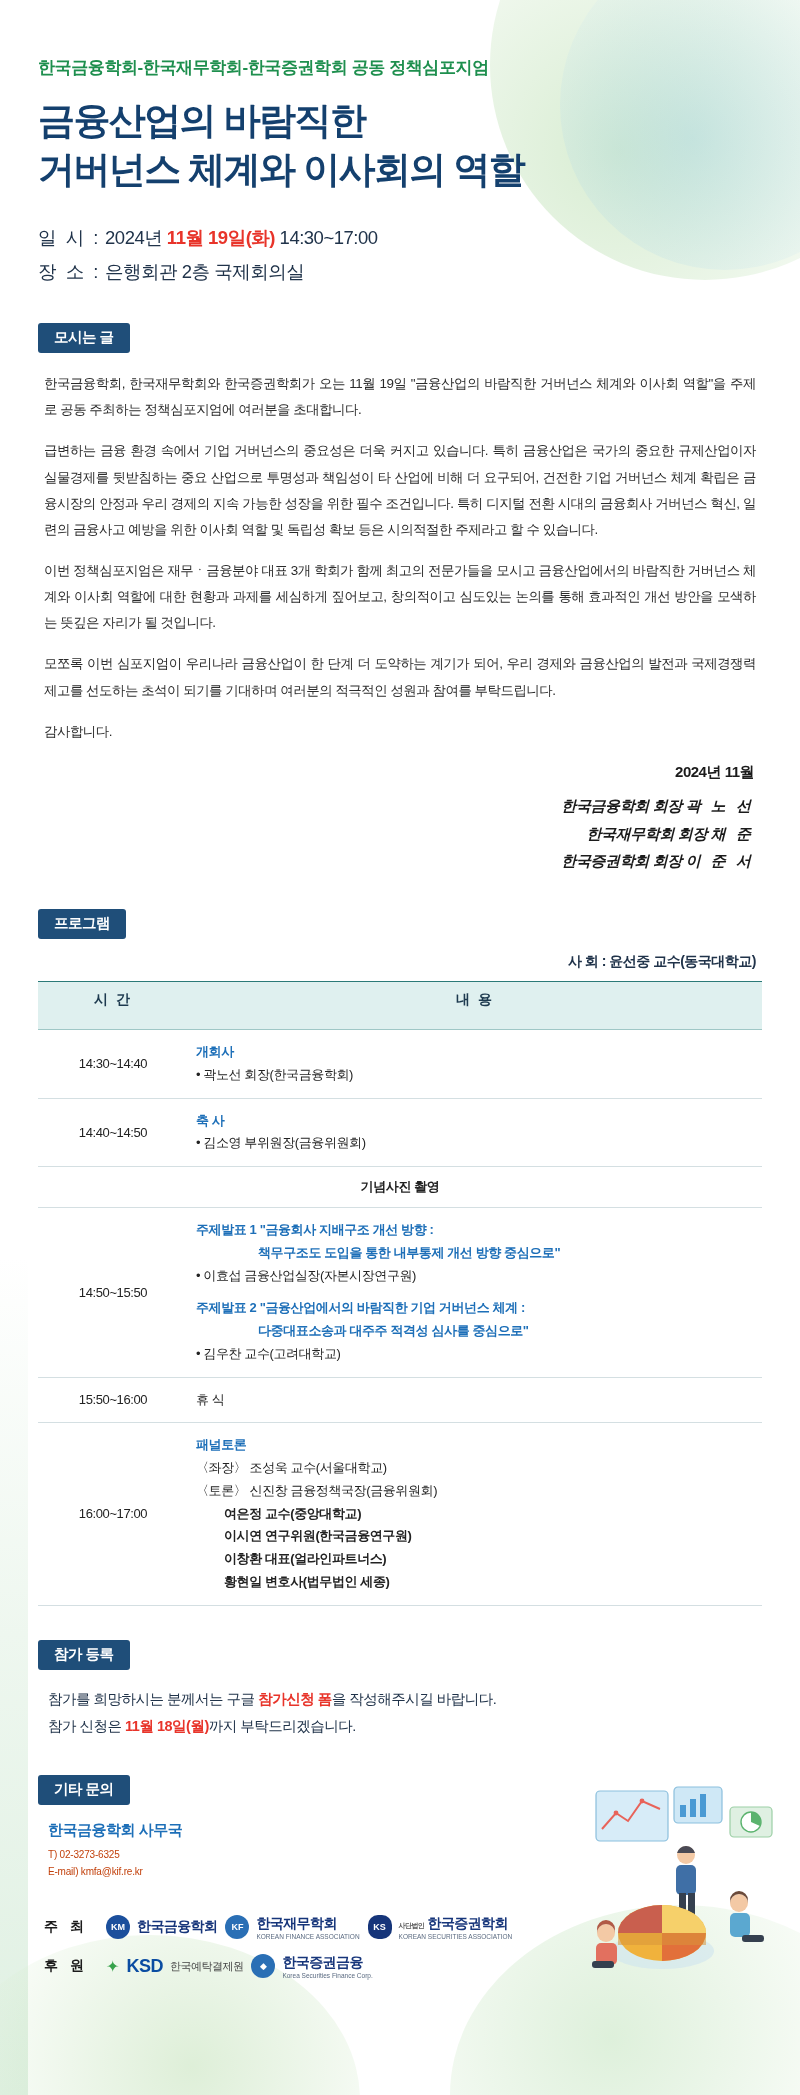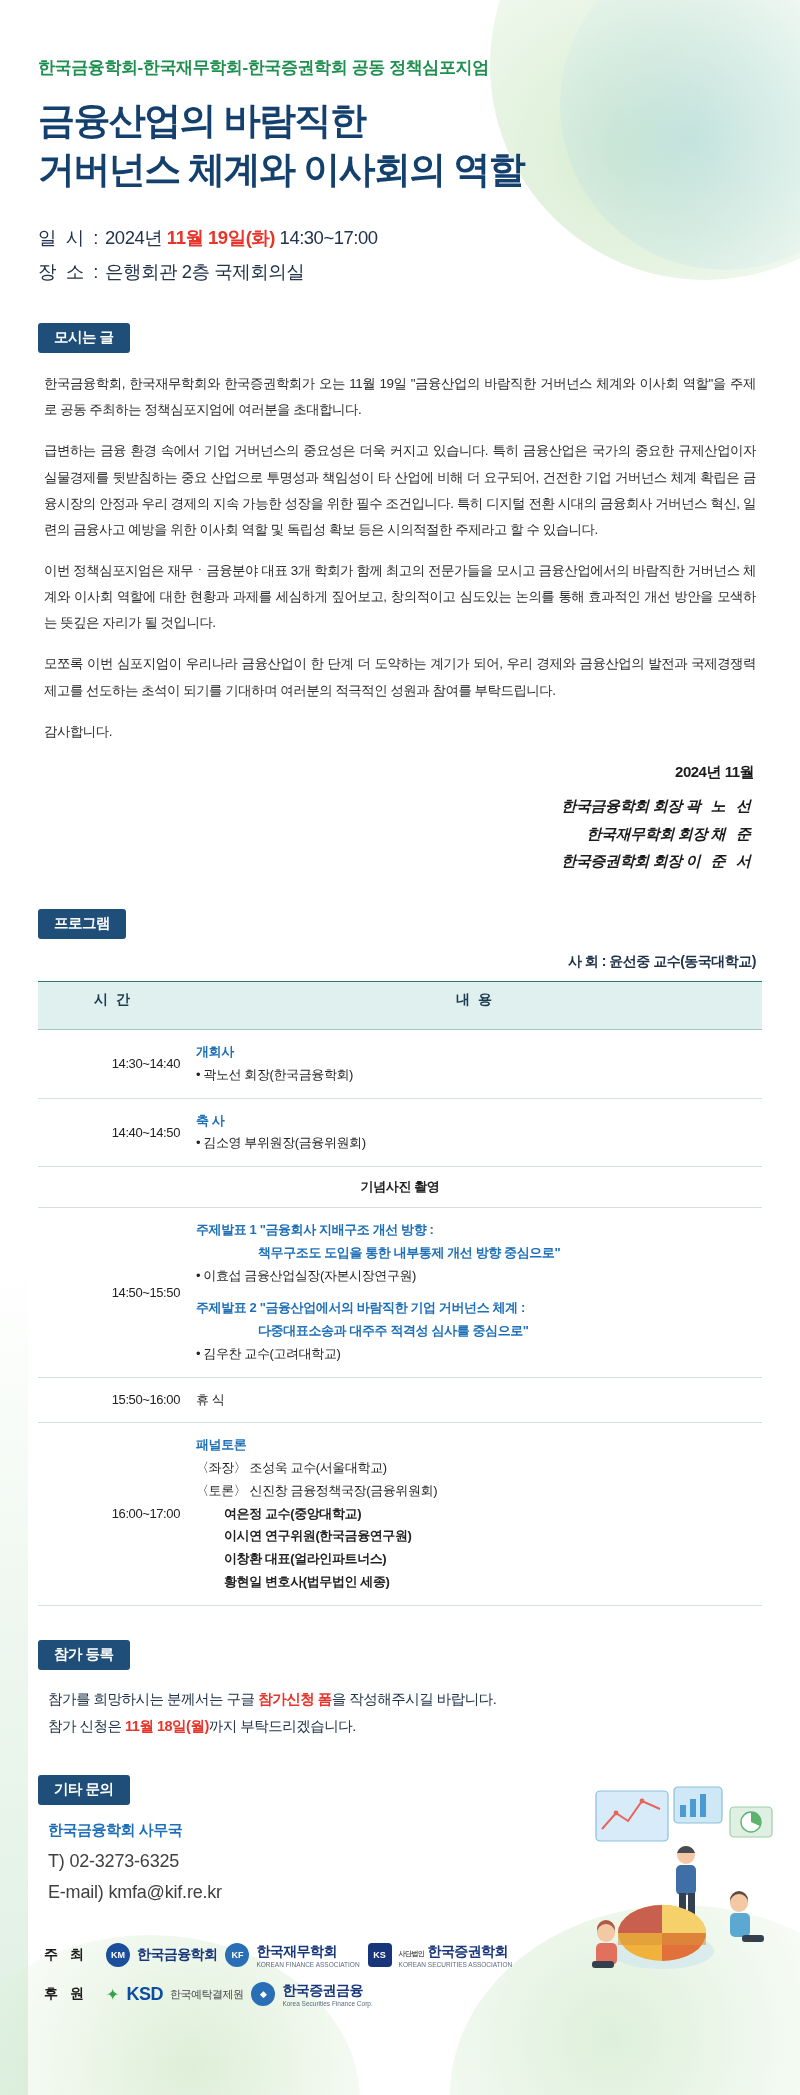--- a/index.html
+++ b/index.html
@@ -138,21 +138,21 @@
   table.program td {
     border-bottom: 1px solid #d4dfe2;
     padding: 11px 8px;
     vertical-align: middle;
     font-size: 13px;
     color:#222;
     letter-spacing:-.4px;
   }
   td.time {
     width: 140px;
-    text-align:right;
+    text-align:center;
     color:#222;
     font-size: 13px;
     margin-top: 40px;
   }
   td.detail { padding-left: 14px; line-height:1.75; }
   .d-title { color:#1d6fb8; font-weight:bold; }
   .d-sub { display:block; color:#1d6fb8; font-weight:bold; padding-left: 62px; }
   .d-item { display:block; }
   .center-row td {
     text-align:center;
@@ -170,38 +170,38 @@
     margin:0;
     letter-spacing:-.5px;
   }
   .reg-copy .red { color:#e8342a; font-weight:bold; }
 
   .contact { margin-top:16px; padding-left:10px; }
   .contact .org {
     font-size:15px; font-weight:bold; color:#1d6fb8; letter-spacing:-.5px;
     margin-bottom:6px;
   }
-  .contact .ln { font-size:18px; color:#404040; line-height:1.75; letter-spacing:-.2px; }
+  .contact .ln { font-size:10px; color:#c2410c; line-height:1.75; letter-spacing:-.2px; }
 
   .sponsors { margin-top: 34px; padding-left: 6px; padding-bottom: 26px; }
   .sp-row { display:flex; align-items:center; gap:8px; margin-bottom:14px; }
   .sp-label {
     width: 54px;
     font-size: 14px; font-weight:bold; color:#1b1b1b; letter-spacing:4px;
   }
   .logo { display:flex; align-items:center; gap:7px; }
   .logo .mark {
     width:24px; height:24px; border-radius:50%;
     display:flex; align-items:center; justify-content:center;
     font-size:9px; color:#fff; font-weight:bold;
   }
   .mark.blue { background:#1b4f9c; }
   .mark.navy { background:#17356b; }
   .mark.lblue { background:#2a6fb5; }
-  .mark.sq { border-radius:4px; background:#16357a; }
+  .mark.sq { border-radius:10px; background:#16357a; }
   .logo .txt { font-size:14px; font-weight:bold; color:#16357a; letter-spacing:-.6px; }
   .logo .txt small { display:block; font-size:6.5px; font-weight:normal; color:#5a6a80; letter-spacing:0; }
   .logo .txt .tiny { font-size:7px; color:#555; }
   .ksd { font-size:18px; font-weight:bold; color:#0b4da2; letter-spacing:-.5px; }
   .ksd-sub { font-size:11px; color:#444; letter-spacing:-.5px; }
   .greenleaf { color:#36a24b; font-size:16px; }
 
   
   .illus { position:absolute; right:16px; bottom:112px; width:250px; height:200px; z-index:2; }
 </style>

